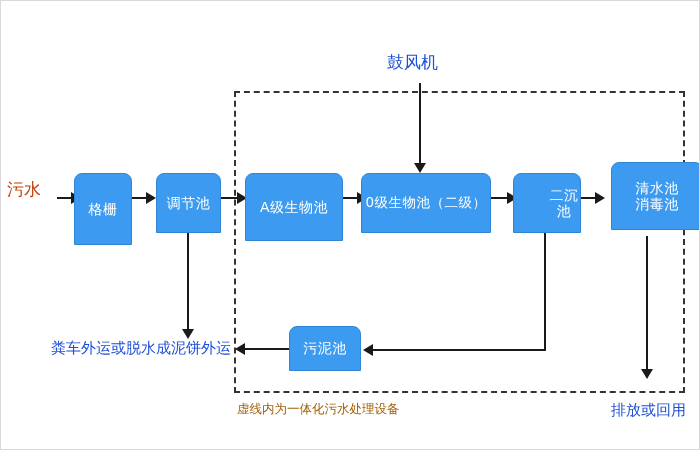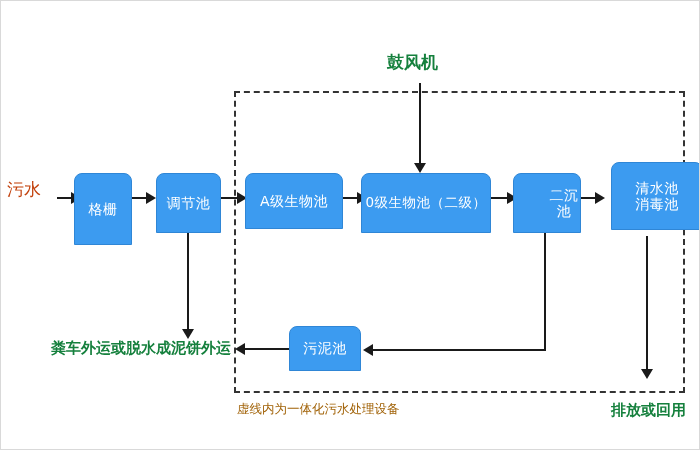--- a/index.html
+++ b/index.html
@@ -35,22 +35,22 @@
     white-space: pre-line;
   }
   
   .label {
     position: absolute;
     font-size: 17px;
     color: #c2410c;
     white-space: nowrap;
   }
   .label.blue {
-    color: #15803d;
-    font-weight: bold;
+    color: #1d4ed8;
+    font-weight: normal;
   }
   .label.caption {
     font-size: 12.5px;
     color: #a16207;
     font-weight: normal;
   }
   
   .ln {
     position: absolute;
     background: #1a1a1a;
@@ -103,21 +103,21 @@
   <div class="arrow right" style="left:145px; top:191px;"></div>
 
   <div class="node" style="left:155px; top:172px; width:65px; height:60px;">调节池</div>
 
   <div class="ln h" style="left:220px; top:196px; width:18px;"></div>
   <div class="arrow right" style="left:236px; top:191px;"></div>
 
   <div class="ln v" style="left:186px; top:232px; height:98px;"></div>
   <div class="arrow down" style="left:181px; top:328px;"></div>
 
-  <div class="node" style="left:244px; top:172px; width:98px; height:56px;">A级生物池</div>
+  <div class="node" style="left:244px; top:172px; width:98px; height:68px;">A级生物池</div>
 
   <div class="ln h" style="left:342px; top:196px; width:16px;"></div>
   <div class="arrow right" style="left:356px; top:191px;"></div>
 
   <div class="node" style="left:360px; top:172px; width:130px; height:60px; font-size:13.5px;">0级生物池（二级）</div>
 
   <div class="ln h" style="left:490px; top:196px; width:18px;"></div>
   <div class="arrow right" style="left:506px; top:191px;"></div>
 
   <div class="label blue" style="left:386px; top:50px;">鼓风机</div>

